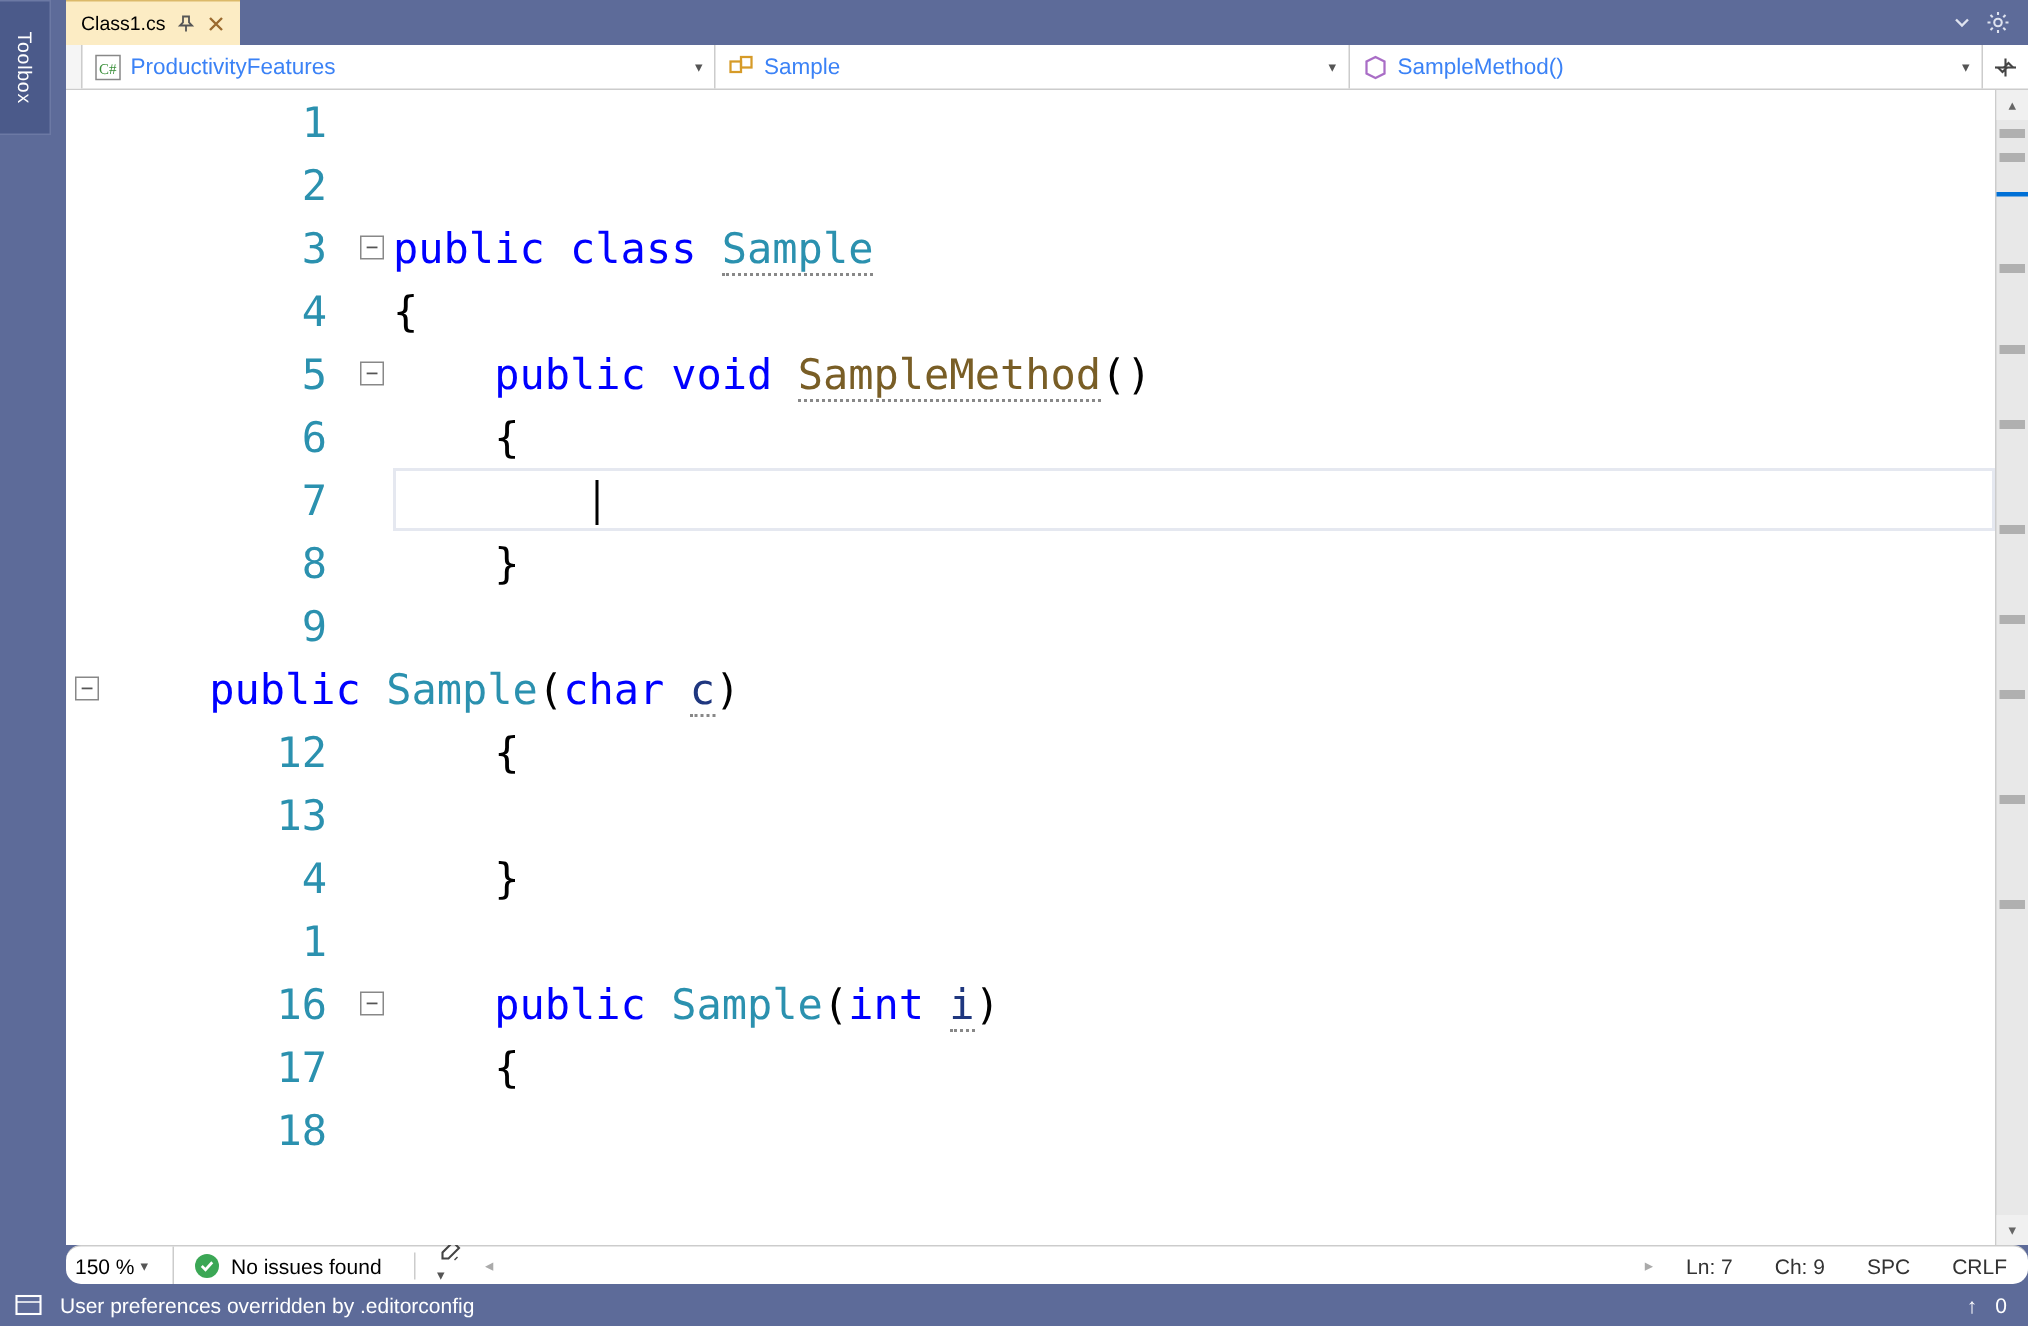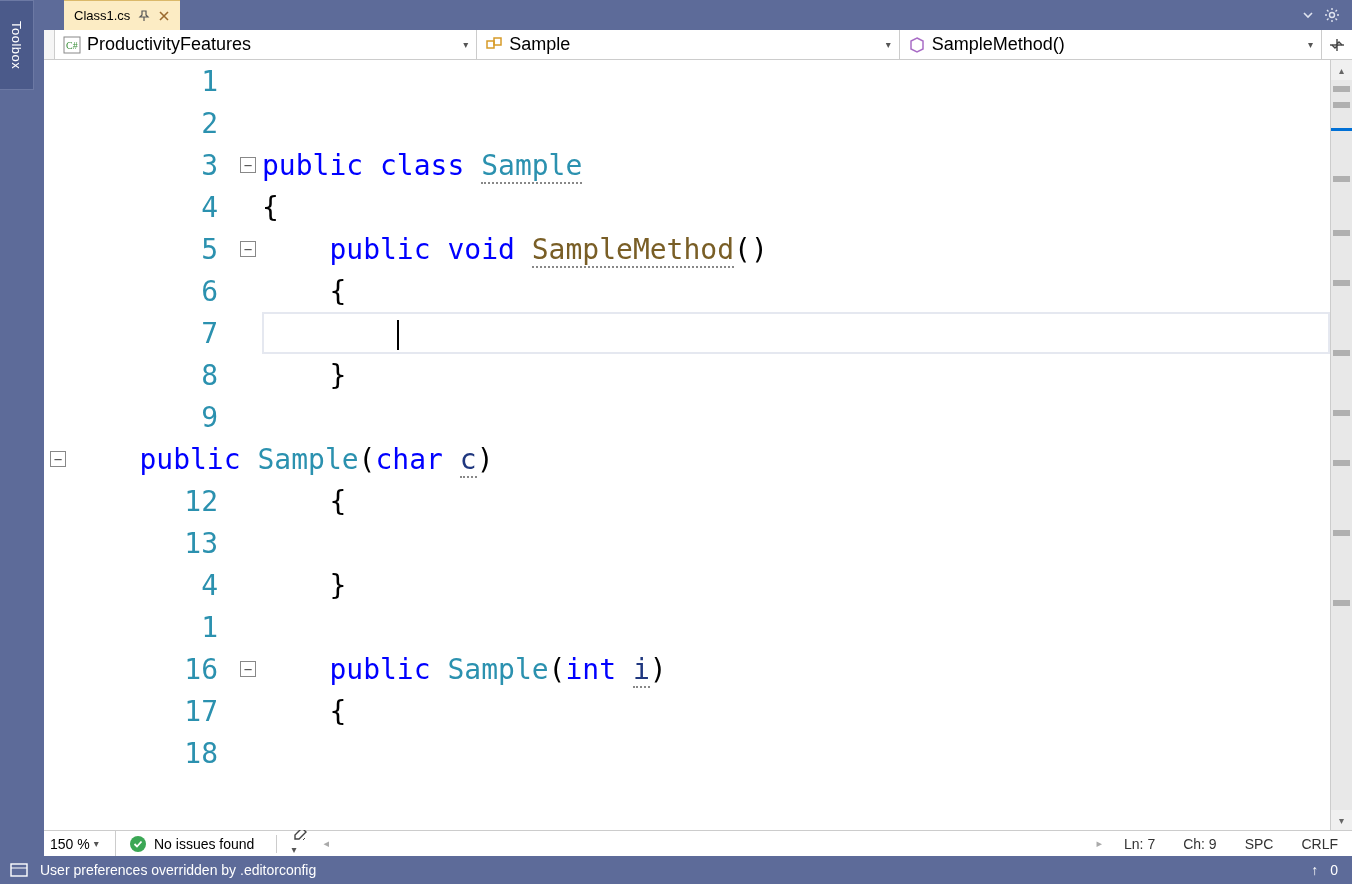--- a/index.html
+++ b/index.html
@@ -3,38 +3,38 @@
 <meta charset="utf-8">
 <style>
 * { margin: 0; padding: 0; box-sizing: border-box; }
 html, body { width: 1352px; height: 884px; overflow: hidden; font-family: "Segoe UI", Arial, sans-serif; font-size: 13px; }
 body { display: flex; flex-direction: column; background: #5d6b99; }
 
 
 .top-area { flex: 1; display: flex; flex-direction: column; min-height: 0; }
 
 
-.tab-row { height: 30px; background: #5d6b99; display: flex; align-items: stretch; padding-left: 64px; position: relative; }
+.tab-row { height: 30px; background: #5d6b99; display: flex; align-items: stretch; padding-left: 44px; position: relative; }
 .tab { background: #fcecc4; display: flex; align-items: center; gap: 8px; padding: 0 10px; color: #000; border-top: 1px solid #dbb96a; }
 .tab .tab-label { font-size: 13px; }
 .tab .pin { color: #565656; font-size: 12px; }
 .tab .close { color: #9b6a2f; font-size: 14px; }
 .tab-row .right-icons { margin-left: auto; display: flex; align-items: center; gap: 10px; padding-right: 12px; color: #dfe3ef; }
 .right-icons .arrow { font-size: 12px; }
 .right-icons .gear { font-size: 16px; }
 
 
 .toolbox-tab { position: absolute; left: 0; top: 0; width: 34px; height: 90px; background: #4b5a8a; border: 1px solid #6c79a4; border-left: none; display: flex; align-items: center; justify-content: center; z-index: 10; }
 .toolbox-tab span { writing-mode: vertical-rl; color: #fff; font-size: 13px; letter-spacing: 0.5px; }
 
 
 .nav-bar { height: 30px; background: #fff; display: flex; align-items: stretch; border-bottom: 1px solid #ccc; margin-left: 44px; }
 .nav-bar .left-gap { width: 11px; border-right: 1px solid #ccc; background: #f5f5f5; }
 .nav-dd { flex: 1; display: flex; align-items: center; padding: 0 8px; border-right: 1px solid #ccc; gap: 6px; min-width: 0; }
-.nav-dd .dd-text { flex: 1; white-space: nowrap; overflow: hidden; font-size: 18px; color: #000000; }
+.nav-dd .dd-text { flex: 1; white-space: nowrap; overflow: hidden; font-size: 15px; color: #3b82f6; }
 .nav-dd .dd-arrow { font-size: 10px; color: #555; }
 .nav-icon { width: 18px; height: 18px; display: inline-flex; align-items: center; justify-content: center; }
 .nav-bar .split-btn { width: 30px; display: flex; align-items: center; justify-content: center; color: #444; }
 
 
 .editor-wrap { flex: 1; display: flex; min-height: 0; margin-left: 44px; background: #fff; position: relative; }
 .editor-body { flex: 1; display: flex; min-height: 0; position: relative; }
 .line-row { height: 42px; display: flex; align-items: center; }
 .lineno { width: 190px; text-align: right; padding-right: 16px; color: #2b91af; font-family: Consolas, monospace; font-size: 28px; }
 .fold-cell { width: 28px; display: flex; align-items: center; justify-content: center; position: relative; }
@@ -52,21 +52,21 @@
 
 
 .overview { width: 22px; background: #e8e8e8; border-left: 1px solid #ccc; display: flex; flex-direction: column; align-items: center; }
 .overview .ov-up { height: 20px; width: 100%; background: #f0f0f0; display: flex; align-items: center; justify-content: center; font-size: 10px; color: #666; }
 .overview .ov-down { height: 20px; width: 100%; background: #f0f0f0; display: flex; align-items: center; justify-content: center; font-size: 10px; color: #666; margin-top: auto; }
 .overview .ov-track { flex: 1; width: 100%; position: relative; }
 .overview .ov-mark { position: absolute; left: 2px; right: 2px; height: 6px; background: #b0b0b0; }
 .overview .ov-blue { position: absolute; left: 0; right: 0; height: 3px; background: #0070d6; }
 
 
-.editor-status { height: 26px; background: #fff; border-top: 1px solid #ccc; display: flex; align-items: center; font-size: 14px; margin-left: 44px; }
+.editor-status { height: 26px; background: #fff; border-top: 1px solid #ccc; display: flex; align-items: center; font-size: 14px; margin-left: 44px; border-radius: 10px; }
 .editor-status .zoom { width: 72px; padding-left: 6px; border-right: 1px solid #ccc; display: flex; align-items: center; gap: 4px; height: 100%; }
 .editor-status .zoom .z-arrow { font-size: 10px; color: #555; }
 .editor-status .health { padding: 0 14px; display: flex; align-items: center; gap: 8px; }
 .editor-status .health .ok-icon { width: 16px; height: 16px; border-radius: 50%; background: #3ba755; display: inline-flex; align-items: center; justify-content: center; }
 .editor-status .divider { width: 1px; background: #ccc; height: 18px; margin: 0 8px; }
 .editor-status .brush { font-size: 16px; color: #444; padding: 0 6px; }
 .editor-status .hscroll { flex: 1; display: flex; align-items: center; padding: 0 8px; color: #aaa; }
 .editor-status .hscroll .hs-left, .editor-status .hscroll .hs-right { font-size: 11px; }
 .editor-status .hscroll .hs-track { flex: 1; }
 .editor-status .ln, .editor-status .ch, .editor-status .spc, .editor-status .crlf { padding: 0 14px; color: #333; }

